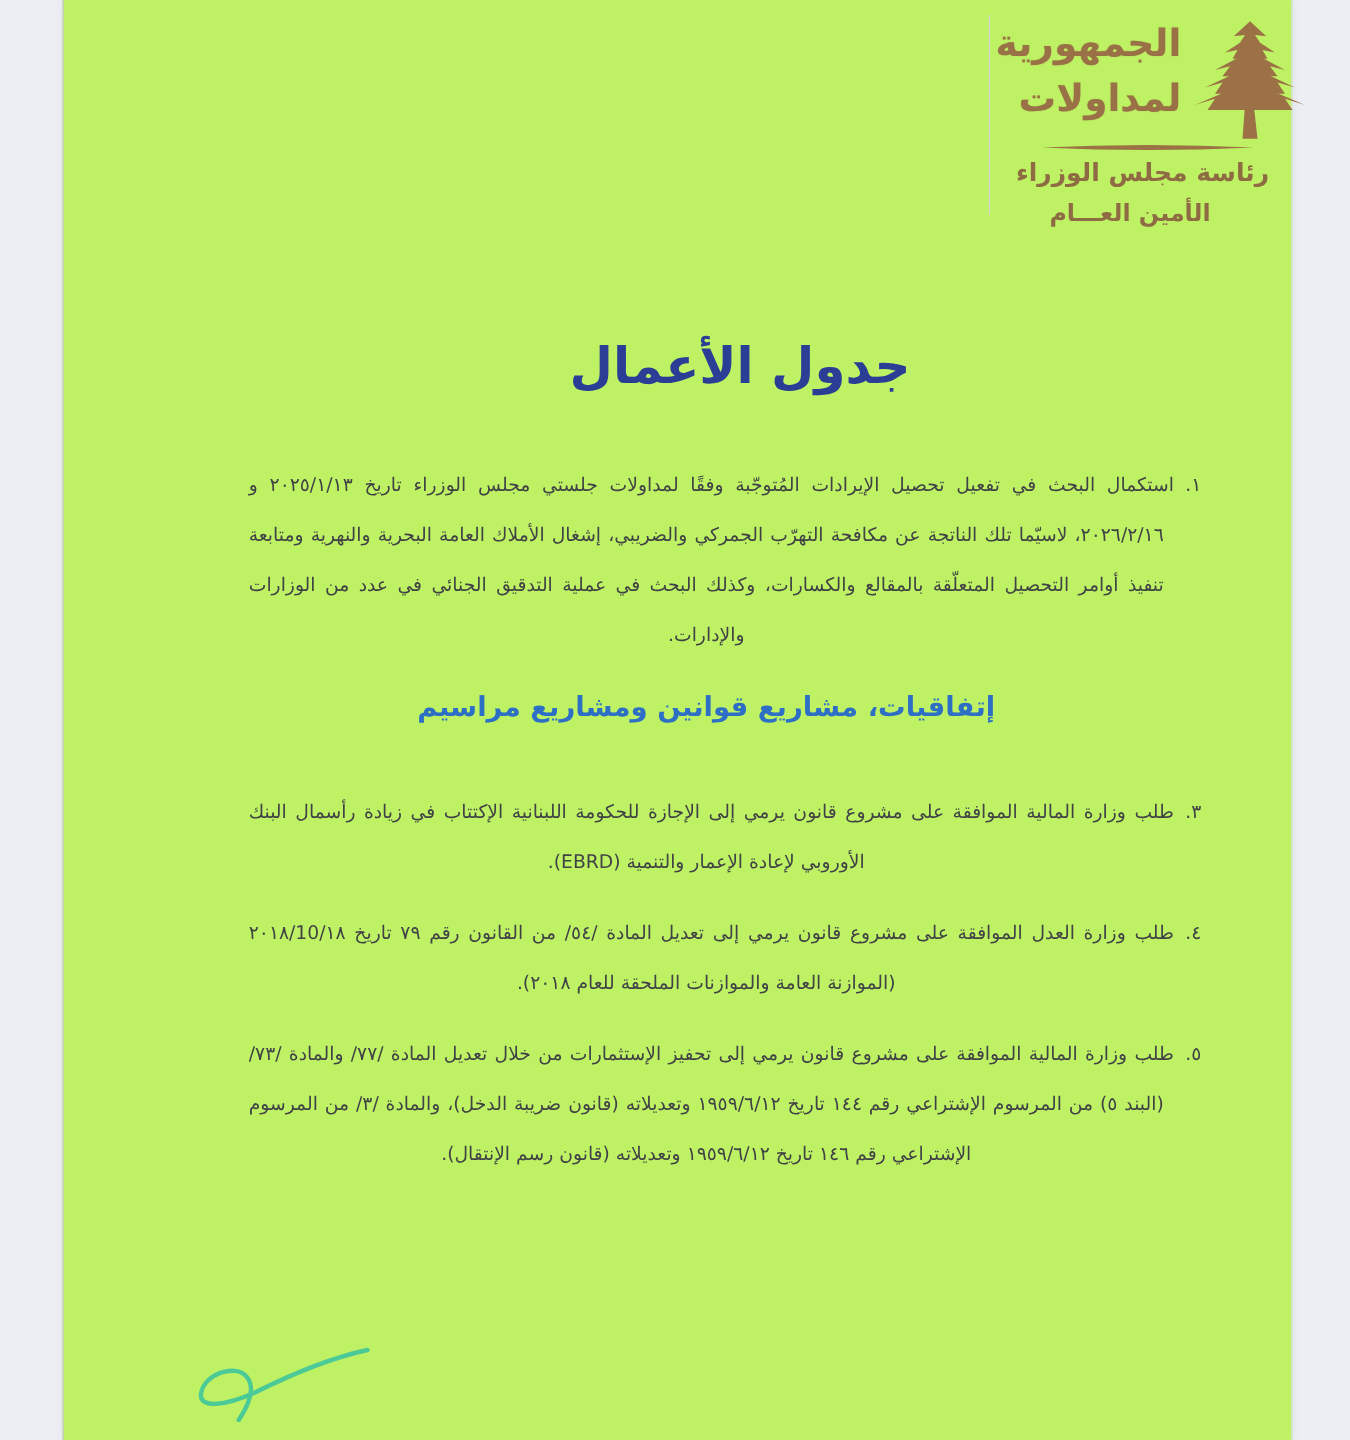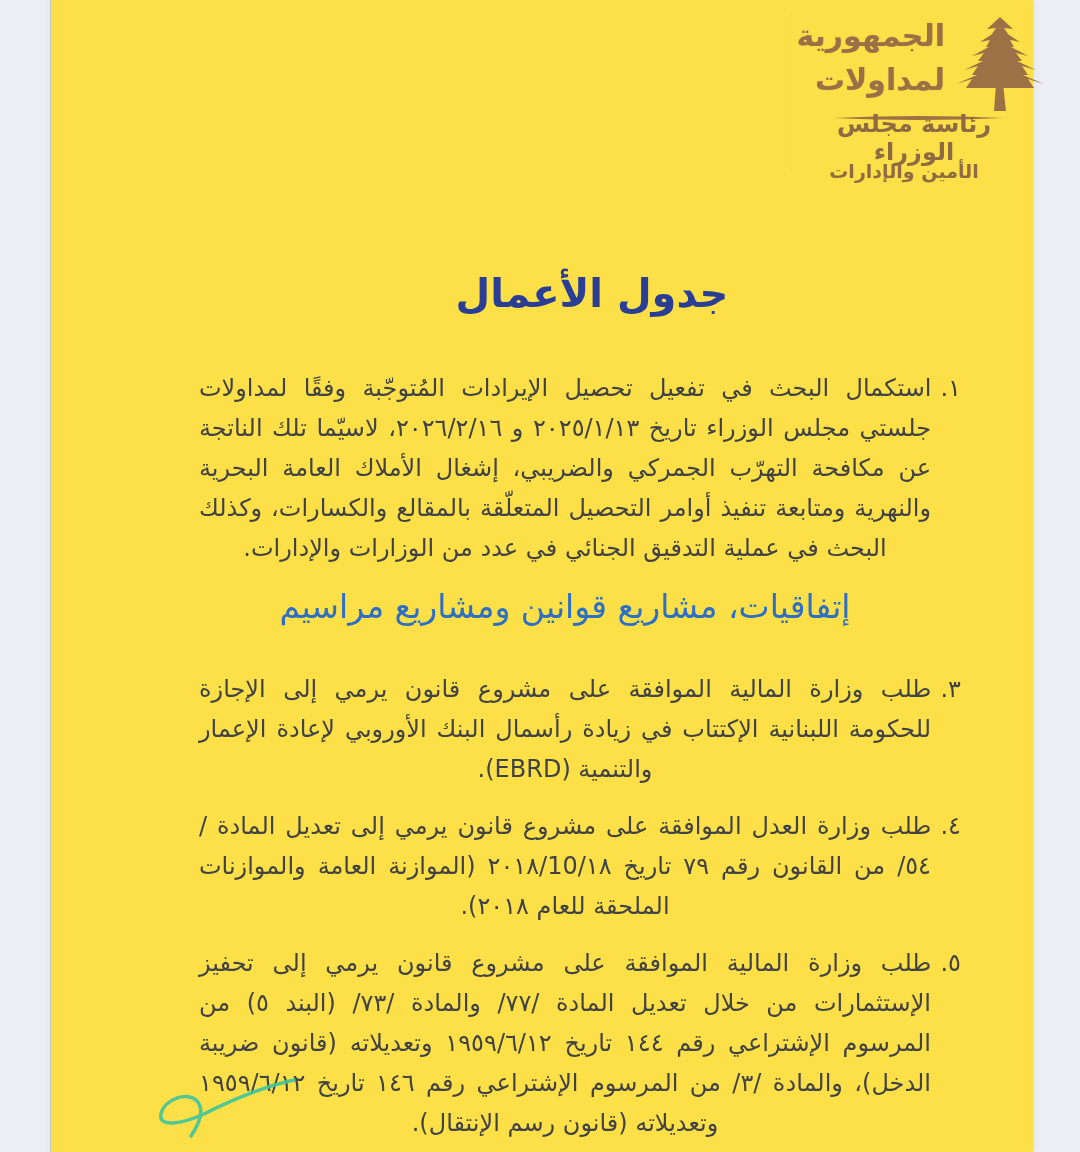--- a/index.html
+++ b/index.html
@@ -3,62 +3,62 @@
 <meta charset="utf-8">
 <style>
   html,body{margin:0;padding:0;}
   .canvas{
     position:relative;width:1080px;height:1152px;overflow:hidden;
     background:#eceef4;
     font-family:"DejaVu Sans",sans-serif;
   }
   .paper{
     position:absolute;left:50px;top:0;width:982px;height:1152px;
-    background:#fde047;
+    background:#bef264;
     border-left:1px solid #c5c8cf;
     border-right:1px solid #dddfe6;
     box-shadow:0 0 8px rgba(40,40,60,0.05);
   }
   
   .emblem{position:absolute;left:740px;top:10px;width:300px;height:185px;}
   .emblem-vline{position:absolute;left:0;top:2px;width:1px;height:160px;background:#d8d2c8;}
   .emblem-main{position:absolute;left:26px;top:4px;display:flex;align-items:flex-start;gap:4px;}
   .calligraphy{
     width:128px;text-align:center;direction:rtl;
     font-size:30px;font-weight:bold;line-height:44px;color:#9a7147;
     text-shadow:0 0 1px rgba(154,113,71,.35);
   }
   .cedar{width:102px;height:100px;}
   .emblem-divider{position:absolute;left:42px;top:104px;}
   .emblem-org,.emblem-sub{
     position:absolute;direction:rtl;text-align:center;color:#8e6b43;font-weight:bold;
   }
-  .emblem-org{left:8px;top:100px;width:230px;font-size:24px;}
+  .emblem-org{left:8px;top:116px;width:230px;font-size:20px;}
   .emblem-sub{left:8px;top:150px;width:210px;font-size:19px;letter-spacing:1px;}
   
   .doc-title{
     position:absolute;left:50px;top:270px;width:982px;
     text-align:center;direction:rtl;
     font-size:40px;font-weight:bold;color:#2a3e96;
   }
   .doc-body{
     position:absolute;left:148px;top:368px;width:762px;
     direction:rtl;color:#404245;
   }
   .agenda-item{
-    font-size:24px;line-height:40px;
+    font-size:15px;line-height:40px;
     text-align:justify;text-align-last:center;
     padding-right:30px;text-indent:-30px;
     margin:0 0 17px 0;
   }
   .agenda-item .num{padding-left:9px;}
   .section-heading{
     margin:16px 0 40px 0;
     text-align:left;text-align-last:center;text-indent:0;
-    font-size:33px;font-weight:normal;color:#2e6fc6;line-height:44px;
+    font-size:22px;font-weight:bold;color:#2e6fc6;line-height:44px;
   }
   
   .signature{position:absolute;left:95px;top:1068px;}
 </style>
 </head>
 <body>
 
 <div class="canvas">
   <div class="paper">
 
@@ -77,21 +77,21 @@
             <polygon points="50,39 86,56 72,52 78,61 22,61 28,52 14,56"></polygon>
             <polygon points="50,51 94,70 78,65 84,74 16,74 22,65 6,70"></polygon>
             <path d="M46,70 L44,97 L56,97 L53,70 Z"></path>
           </g>
         </svg>
       </div>
       <svg class="emblem-divider" width="170" height="8" viewBox="0 0 170 8">
         <path d="M0,4 Q85,0 170,4 Q85,8 0,4 Z" fill="#9c7146"></path>
       </svg>
       <div class="emblem-org">رئاسة مجلس الوزراء</div>
-      <div class="emblem-sub">الأمين والإدارات</div>
+      <div class="emblem-sub">الأمين العـــام</div>
     </div>
 
     <div class="doc-title">جدول الأعمال</div>
 
     <div class="doc-body">
 
       <p class="agenda-item">
         <span class="num">١.</span><span>استكمال البحث في تفعيل تحصيل الإيرادات المُتوجّبة وفقًا لمداولات جلستي مجلس الوزراء تاريخ ٢٠٢٥/١/١٣ و ٢٠٢٦/٢/١٦، لاسيّما تلك الناتجة عن مكافحة التهرّب الجمركي والضريبي، إشغال الأملاك العامة البحرية والنهرية ومتابعة تنفيذ أوامر التحصيل المتعلّقة بالمقالع والكسارات، وكذلك البحث في عملية التدقيق الجنائي في عدد من الوزارات والإدارات.</span>
       </p>
 

